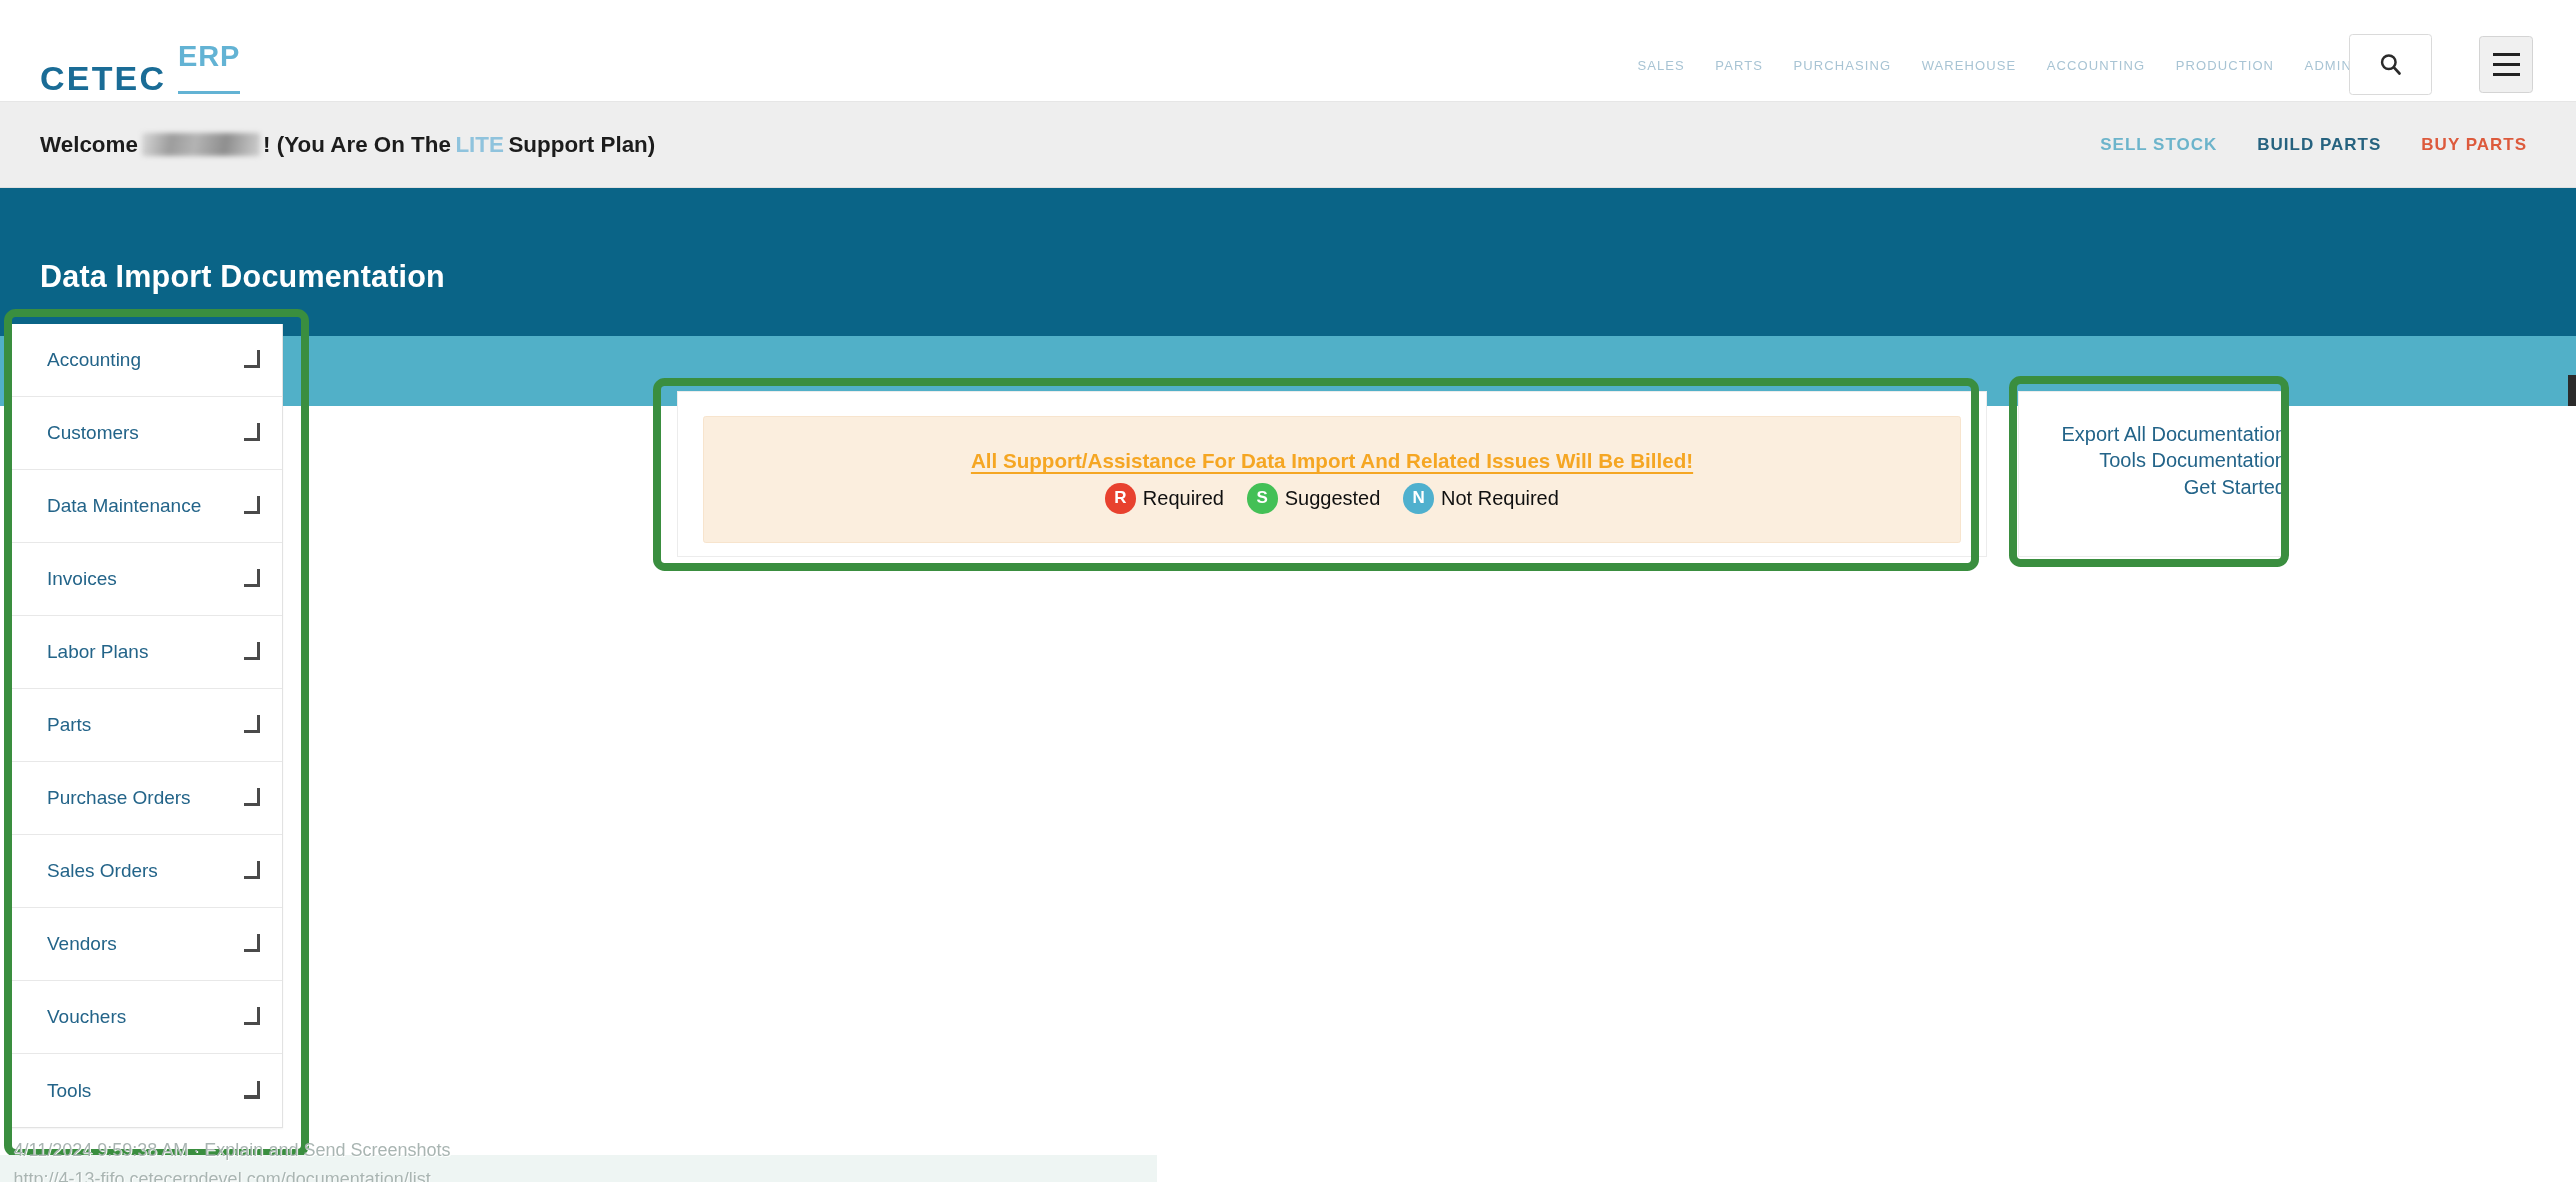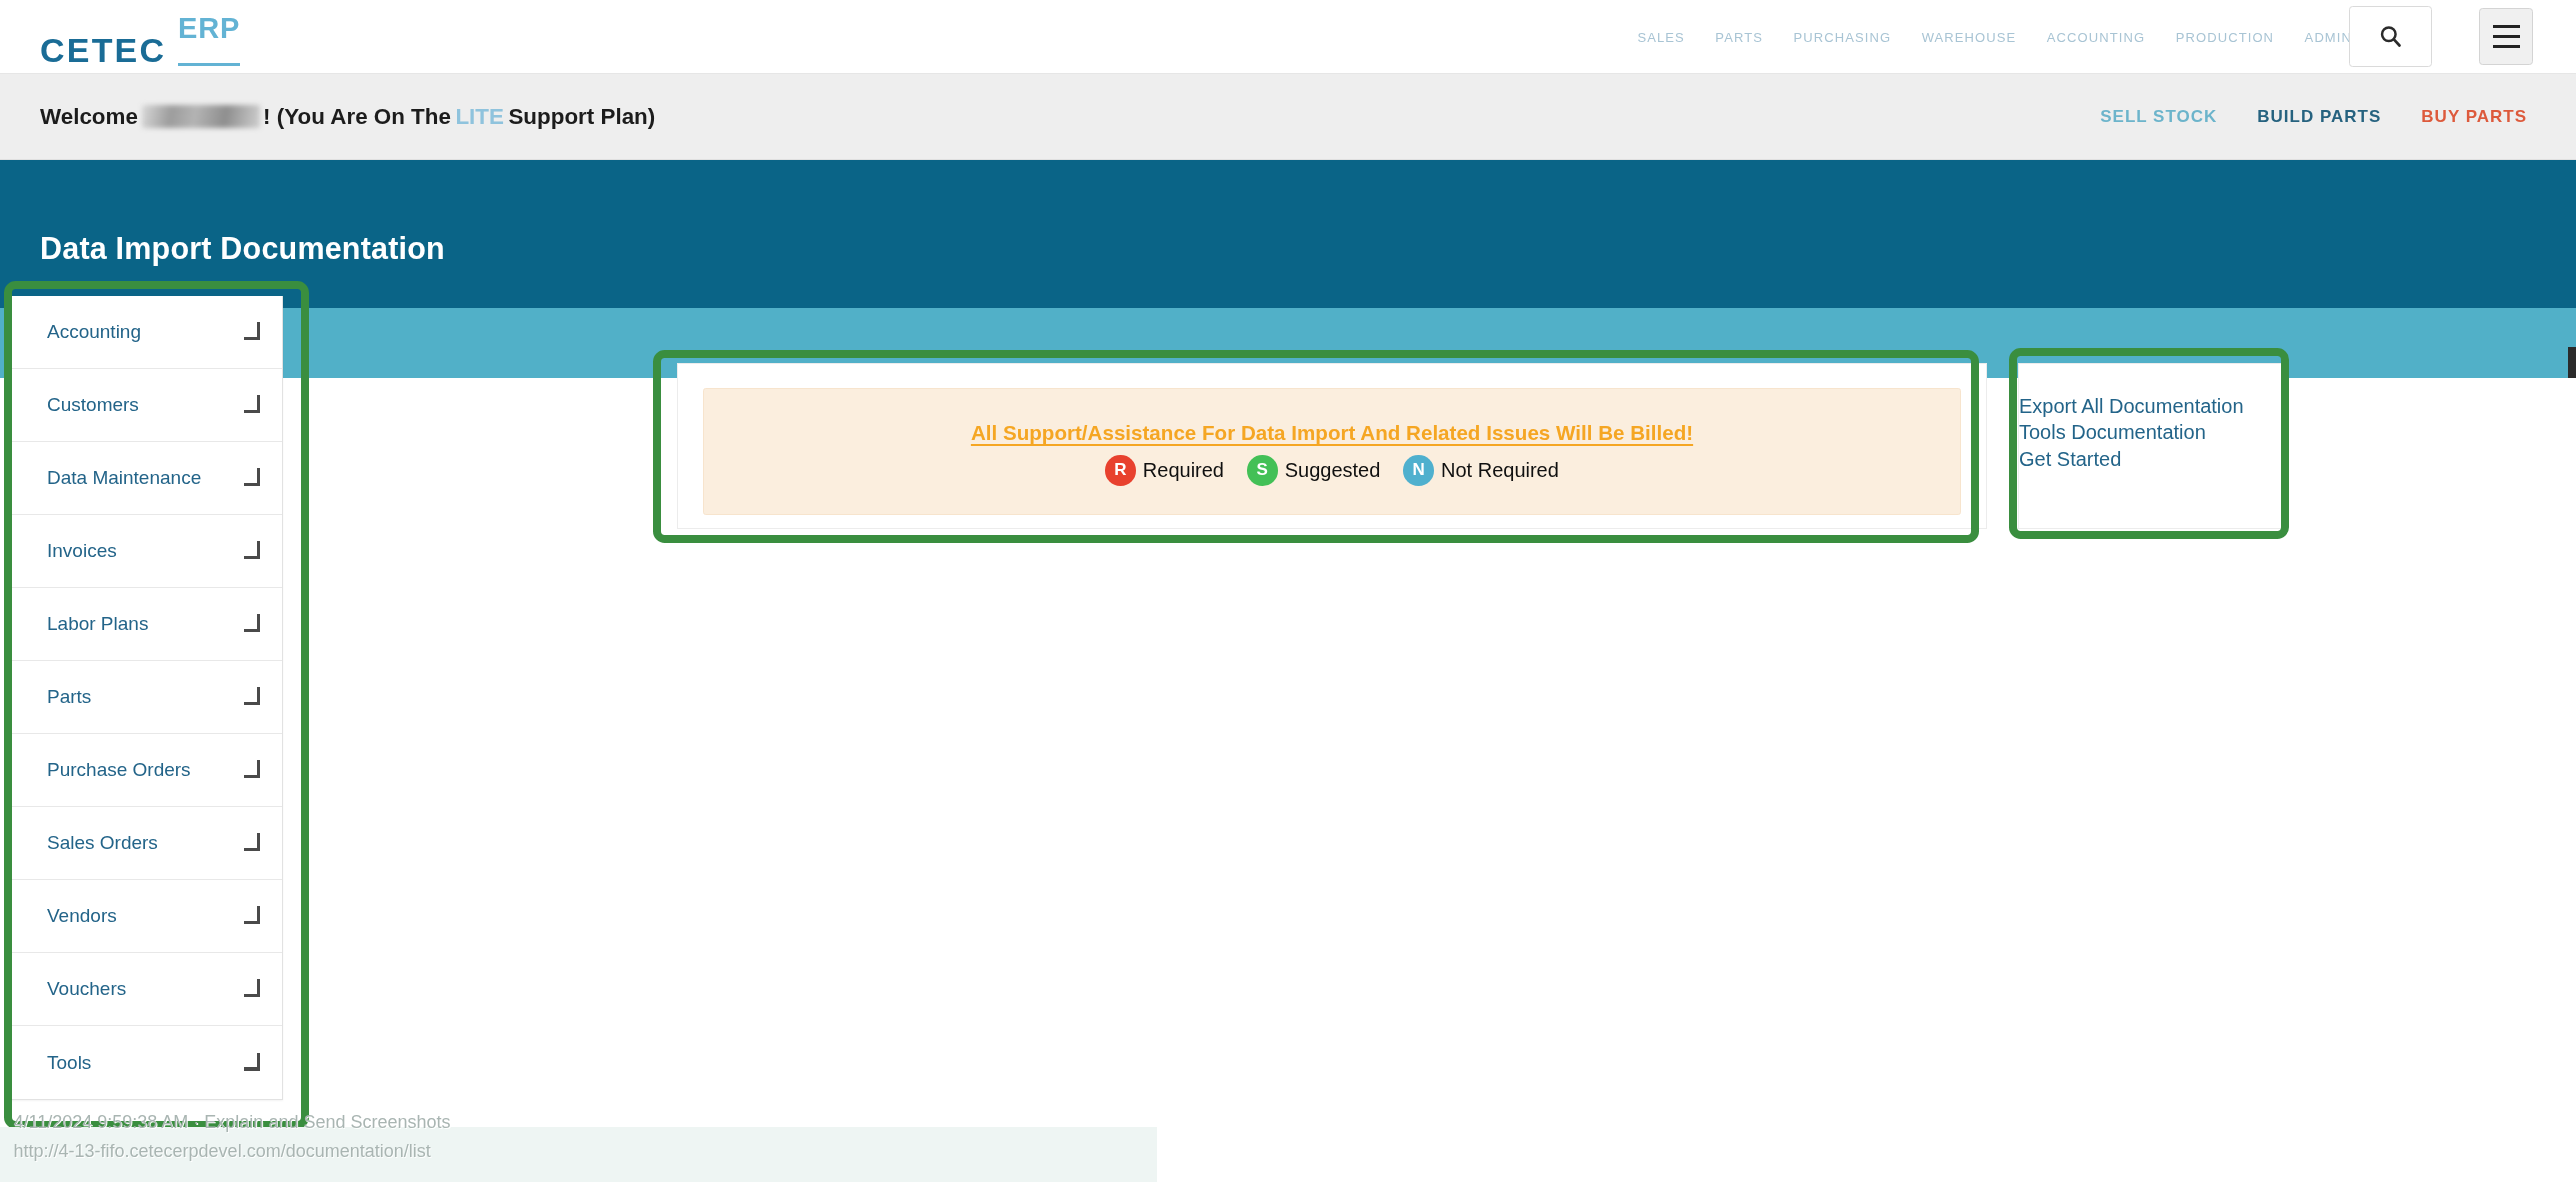--- a/index.html
+++ b/index.html
@@ -2,21 +2,21 @@
 <html style="font-size:14.4px"><head>
 <meta charset="utf-8">
 <style>
   * { box-sizing: border-box; margin: 0; padding: 0; }
   html, body {
     width: 2576px; height: 1182px;
     font-family: "Liberation Sans", sans-serif;
     background: #ffffff;
     overflow: hidden;
   }
-  #page { position: relative; width: 2576px; height: 828px; background: #6d28d9; }
+  #page { position: relative; width: 2576px; height: 828px; background: #6d28d9; margin-top: 28px; }
 
   
   .topbar {
     position: absolute; left: 0; top: 0; width: 2576px; height: 74px;
     background: #ffffff; border-bottom: 0.9px solid #e6e6e6;
   }
   .logo { position: absolute; left: 40px; top: 13.5px; display: flex; align-items: flex-end; gap: 11.7px; }
   .logo-cetec {
     font-size: 34px; font-weight: 700; color: #1a6c96;
     letter-spacing: 2.2px; font-family: "Liberation Sans", sans-serif;
@@ -123,21 +123,21 @@
   }
   .badge-r { background: #e8412e; }
   .badge-s { background: #43c056; }
   .badge-n { background: #4fb0ce; }
   .legend-text { font-size: 20px; color: #101010; white-space: nowrap; }
 
   
   .export-panel {
     position: absolute; left: 2018px; top: 363px; width: 269px; height: 166px;
     background: #ffffff; border: 0.9px solid #ececec;
-    display: flex; flex-direction: column; align-items: flex-start; padding-top: 30.5px; gap: 3.6px;
+    display: flex; flex-direction: column; align-items: flex-end; padding-top: 30.5px; gap: 3.6px;
   }
   .export-panel a { font-size: 20px; color: #236489; text-decoration: none; white-space: nowrap; }
 
   
   .anno {
     position: absolute; border: 8px solid #3a8e3f; border-radius: 11.7px;
     pointer-events: none; background: transparent;
   }
   .anno-sidebar { left: 3.6px; top: 281px; width: 305px; height: 848px; }
   .anno-alert   { left: 653px; top: 350px; width: 1326px; height: 193px; }

